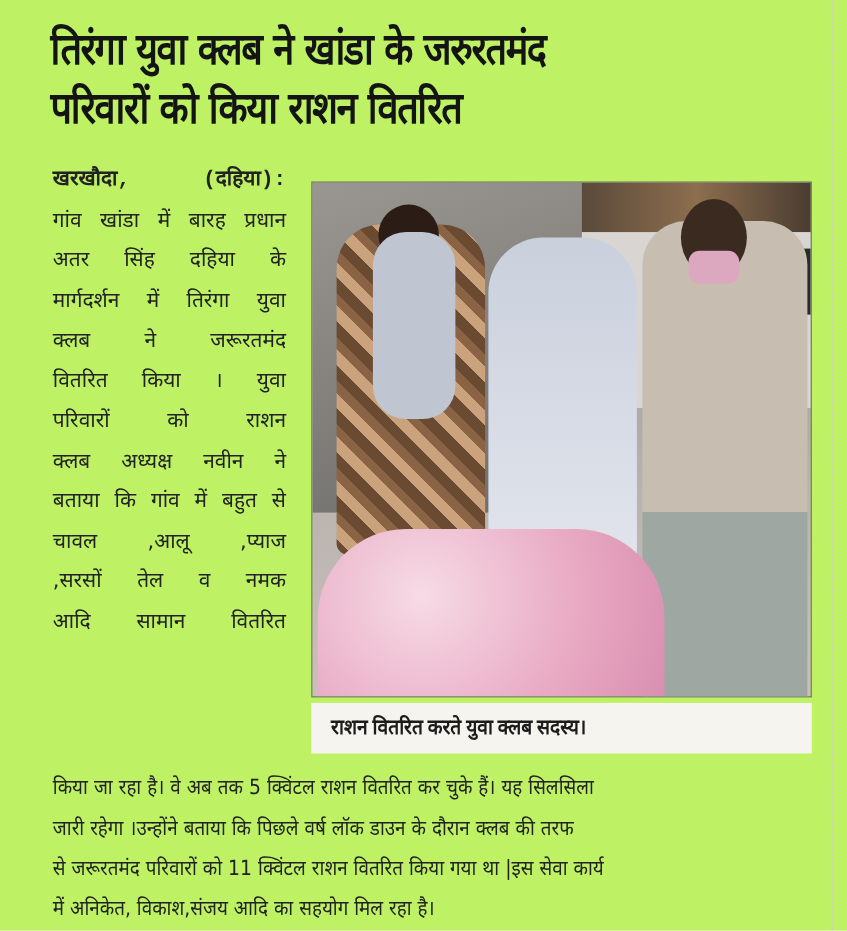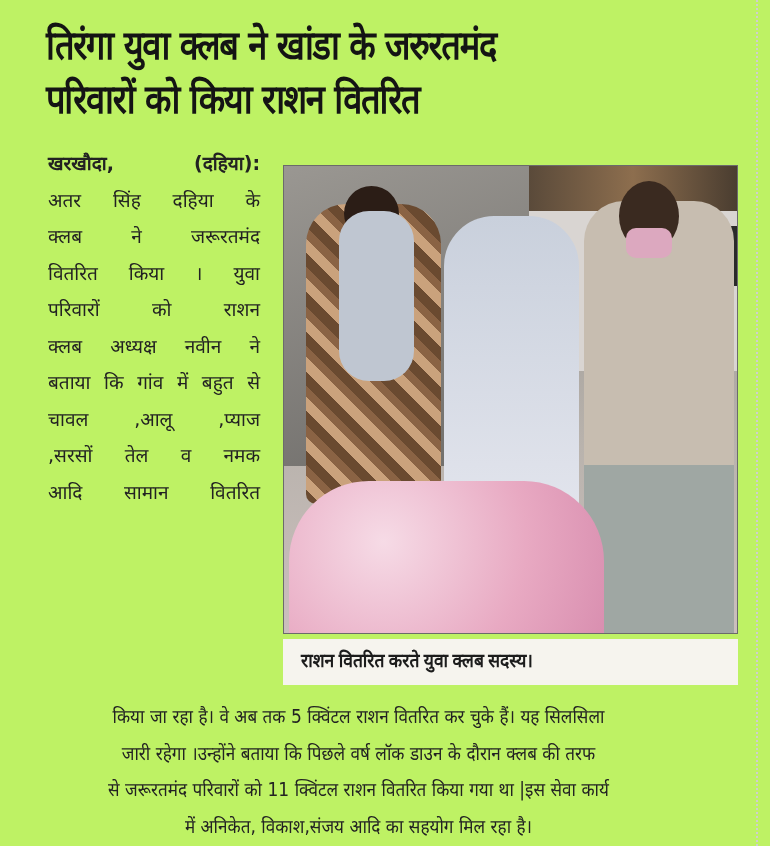--- a/index.html
+++ b/index.html
@@ -28,21 +28,21 @@
     transform: scaleX(0.86); transform-origin: left top;
     white-space: nowrap;
   }
   .headline .line { display: block; }
   .col-left {
     position: absolute; left: 48px; top: 145px; width: 212px;
     font-size: 19px; line-height: 36.5px;
     color: #222;
   }
   .col-left .line { display: block; white-space: nowrap; text-align: justify; text-align-last: justify; }
-  .dateline { font-weight: bold; }
+  .dateline { font-weight: bold; font-family: Liberation Mono, monospace; }
   .photo {
     position: absolute; left: 283px; top: 165px; width: 453px; height: 467px;
     border: 1px solid #6b6b6b;
     overflow: hidden;
     background: linear-gradient(180deg, #8c8a86 0%, #a6a29d 30%, #b9b3ad 60%, #cbbfbd 100%);
   }
   .photo .wall-left { position:absolute; left:0; top:0; width:250px; height:300px; background: linear-gradient(160deg,#9a9792,#6e6c69); }
   .photo .shelf { position:absolute; left:245px; top:0; width:208px; height:45px; background: linear-gradient(90deg,#5a4a3a,#8d6e4e,#4a3d30); }
   .photo .wall-right { position:absolute; left:245px; top:45px; width:208px; height:160px; background:#d9d5d2; }
   .photo .doorway { position:absolute; left:395px; top:60px; width:58px; height:60px; background:#2a2a2a; }
@@ -59,38 +59,40 @@
     background: #f6f4ee;
     font-family: Liberation Serif, serif;
   }
   .caption {
     position: absolute; left: 18px; top: 8px;
     font-size: 19px; font-weight: bold; color: #1c1c1c;
     white-space: nowrap; transform: scaleX(0.92); transform-origin: left top;
   }
   .col-full {
     position: absolute; left: 48px; top: 698px; width: 690px;
-    font-size: 19px; line-height: 36.5px; color: #222; text-align: center;
+    font-size: 19px; line-height: 36.5px; color: #222;
   }
   .col-full .line { display: block; white-space: nowrap; transform: scaleX(0.9); transform-origin: left top; }
 </style>
 </head>
 <body>
 
 <div class="clip">
   <div class="right-rule"></div>
 
   <div class="headline">
     <span class="line">तिरंगा युवा क्लब ने खांडा के  जरुरतमंद</span>
     <span class="line">परिवारों को किया  राशन वितरित</span>
   </div>
 
   <div class="col-left">
     <span class="line dateline">खरखौदा,  (दहिया):</span>
+    <span class="line">गांव खांडा में बारह प्रधान</span>
     <span class="line">अतर सिंह दहिया के</span>
+    <span class="line">मार्गदर्शन में तिरंगा युवा</span>
     <span class="line">क्लब ने  जरूरतमंद</span>
     <span class="line">वितरित किया । युवा</span>
     <span class="line">परिवारों को राशन</span>
     <span class="line">क्लब अध्यक्ष नवीन ने</span>
     <span class="line">बताया कि गांव में बहुत से</span>
     <span class="line">चावल ,आलू ,प्याज</span>
     <span class="line">,सरसों तेल व नमक</span>
     <span class="line">आदि सामान वितरित</span>
   </div>
 

